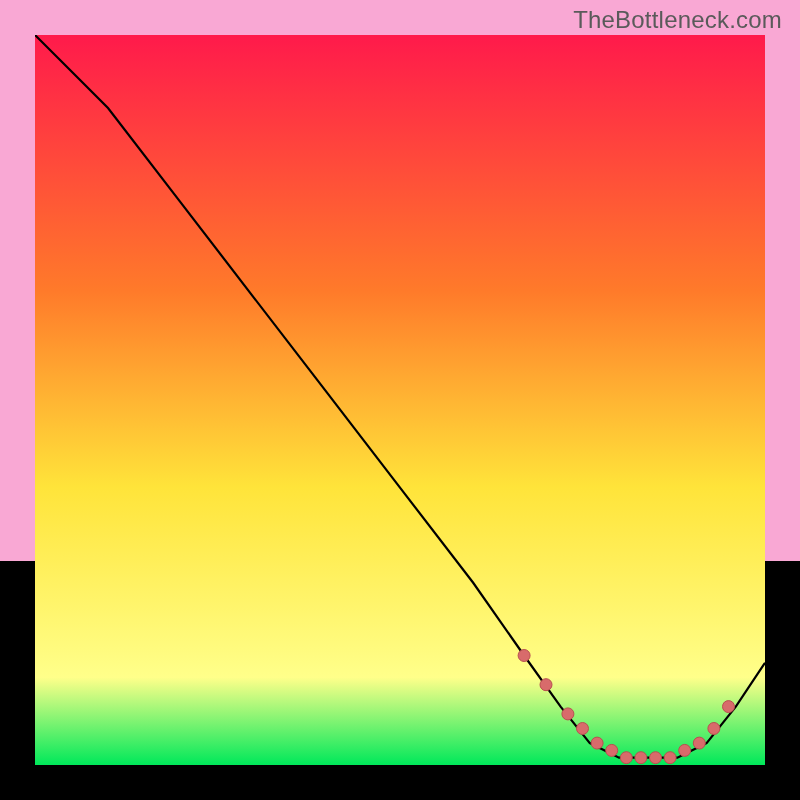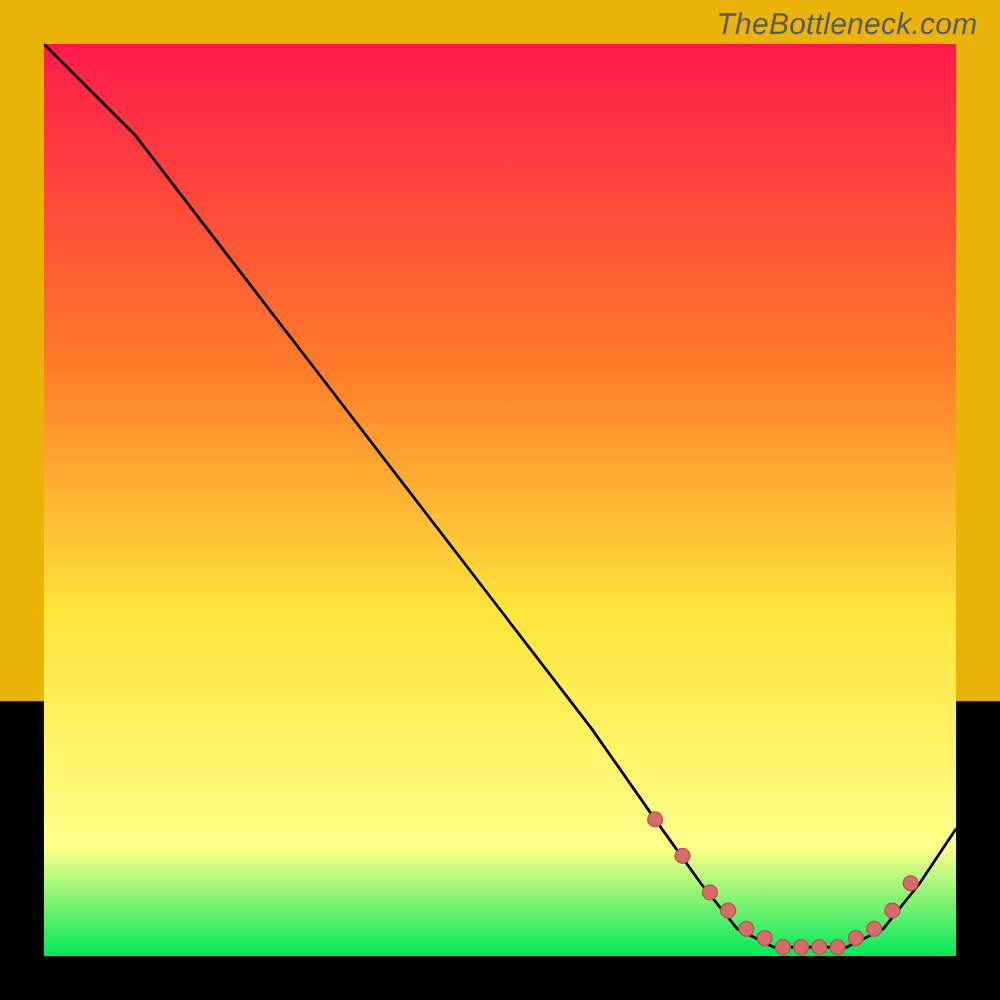--- a/index.html
+++ b/index.html
@@ -8,22 +8,21 @@
     width: 800px;
     height: 800px;
     background: #000;
     overflow: hidden;
     font-family: Arial, Helvetica, sans-serif;
   }
   .stage {
     position: relative;
     width: 800px;
     height: 561px;
-    background: #eab308;
-    font-style: italic;
+    background: #f9a8d4;
   }
   .plot {
     position: absolute;
     left: 35px;
     top: 35px;
     width: 730px;
     height: 730px;
   }
   .watermark {
     position: absolute;

